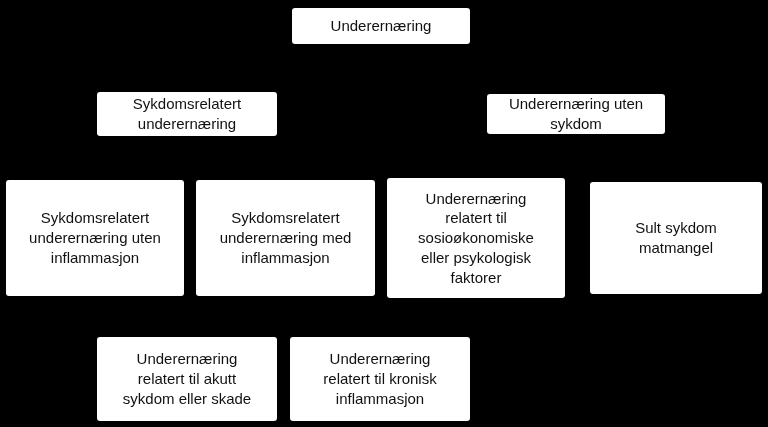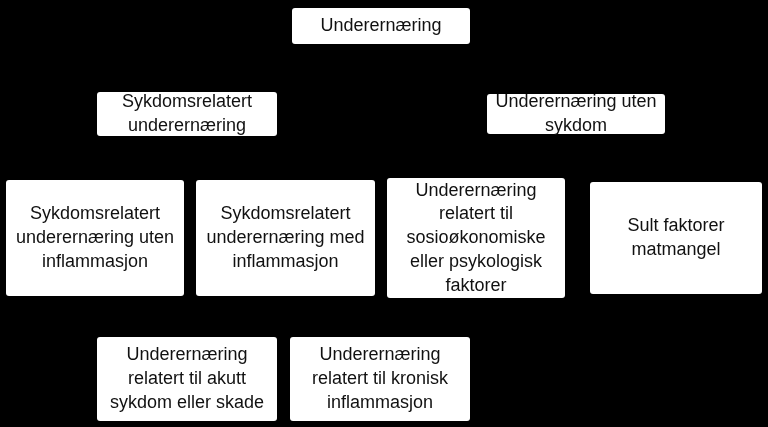--- a/index.html
+++ b/index.html
@@ -21,21 +21,21 @@
   }
   .node {
     position: absolute;
     background: #ffffff;
     color: #111111;
     border-radius: 3px;
     display: flex;
     align-items: center;
     justify-content: center;
     text-align: center;
-    font-size: 18px;
+    font-size: 15px;
     line-height: 1.32;
     box-sizing: border-box;
     padding: 4px 6px;
   }
   .node .label {
     white-space: pre-line;
   }
 </style>
 </head>
 <body>
@@ -70,21 +70,21 @@
 
   <div class="node" style="left:387px; top:178px; width:178px; height:120px;">
     <span class="label">Underernæring
 relatert til
 sosioøkonomiske
 eller psykologisk
 faktorer</span>
   </div>
 
   <div class="node" style="left:590px; top:182px; width:172px; height:112px;">
-    <span class="label">Sult faktorer
+    <span class="label">Sult sykdom
 matmangel</span>
   </div>
 
   <div class="node" style="left:97px; top:337px; width:180px; height:84px;">
     <span class="label">Underernæring
 relatert til akutt
 sykdom eller skade</span>
   </div>
 
   <div class="node" style="left:290px; top:337px; width:180px; height:84px;">

